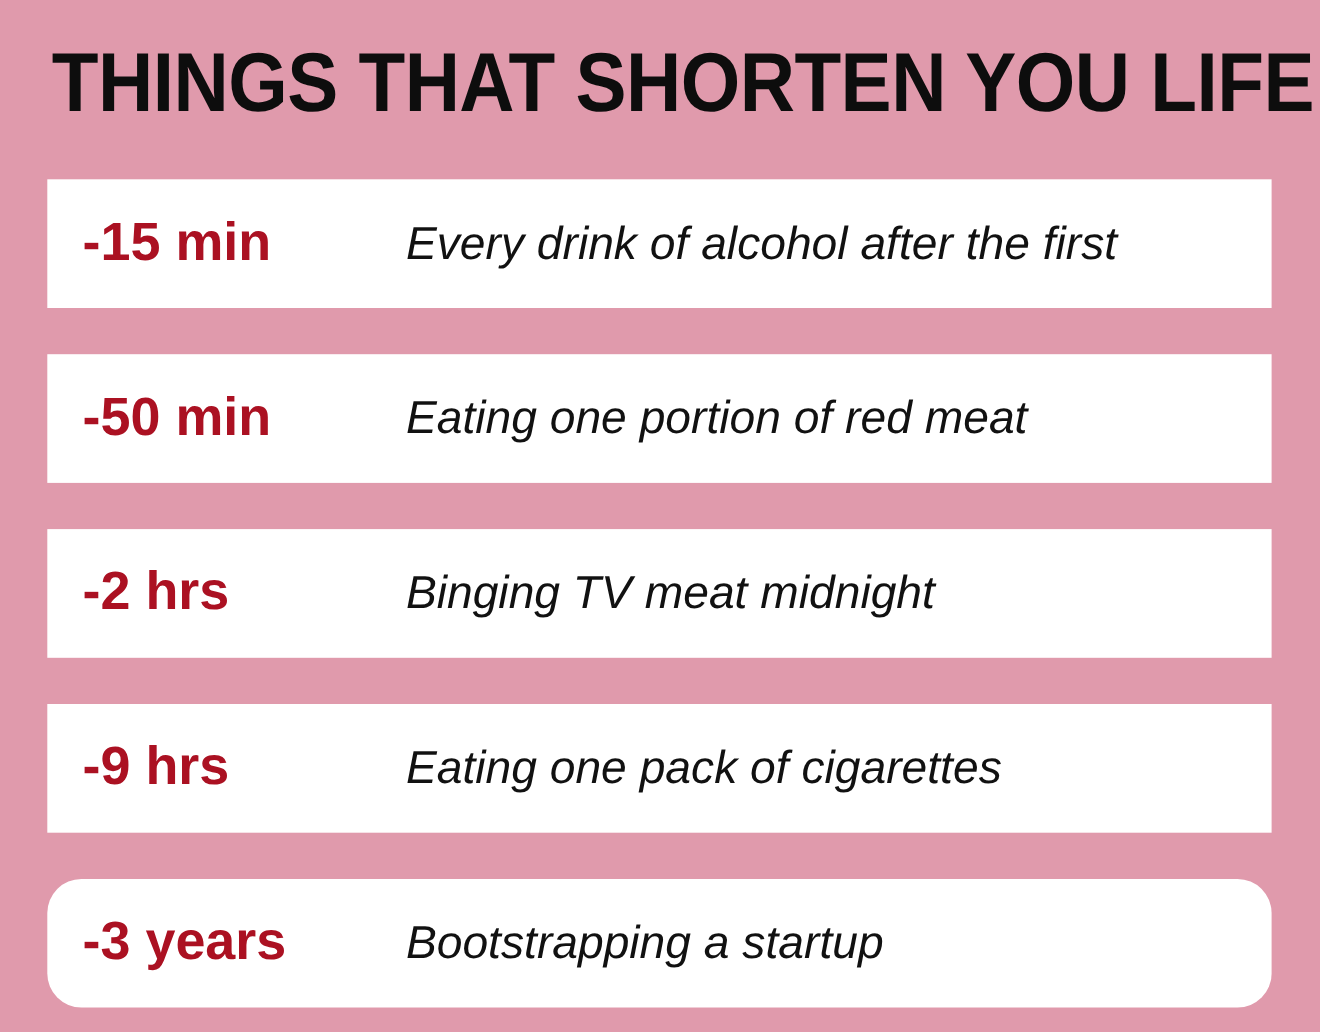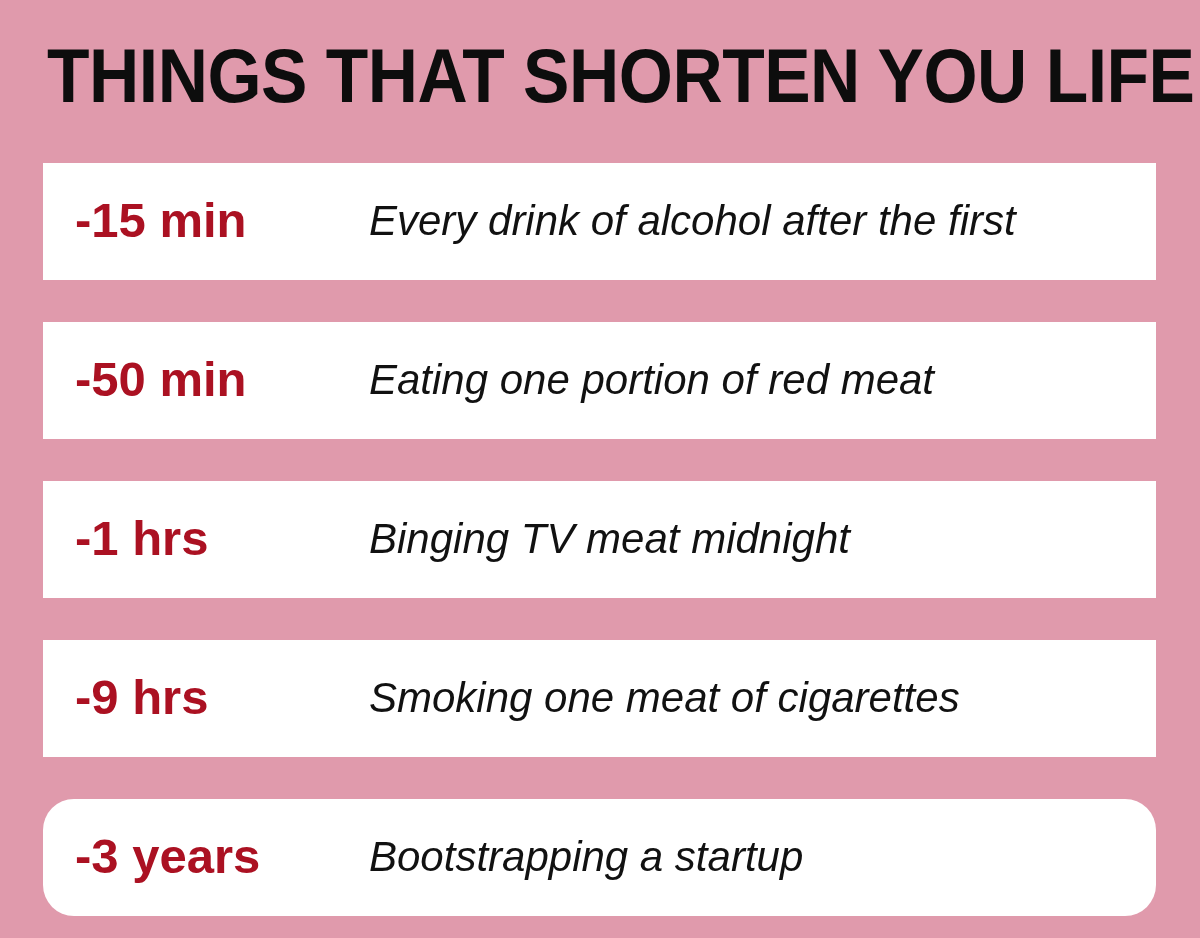--- a/index.html
+++ b/index.html
@@ -105,27 +105,27 @@
       <span class="row-value">-15 min</span>
       <span class="row-label">Every drink of alcohol after the first</span>
     </div>
 
     <div class="row">
       <span class="row-value">-50 min</span>
       <span class="row-label">Eating one portion of red meat</span>
     </div>
 
     <div class="row">
-      <span class="row-value">-1 hrs</span>
+      <span class="row-value">-2 hrs</span>
       <span class="row-label">Binging TV meat midnight</span>
     </div>
 
     <div class="row">
       <span class="row-value">-9 hrs</span>
-      <span class="row-label">Smoking one meat of cigarettes</span>
+      <span class="row-label">Eating one pack of cigarettes</span>
     </div>
 
     <div class="row">
       <span class="row-value">-3 years</span>
       <span class="row-label">Bootstrapping a startup</span>
     </div>
 
   </div>
 </div>
 

